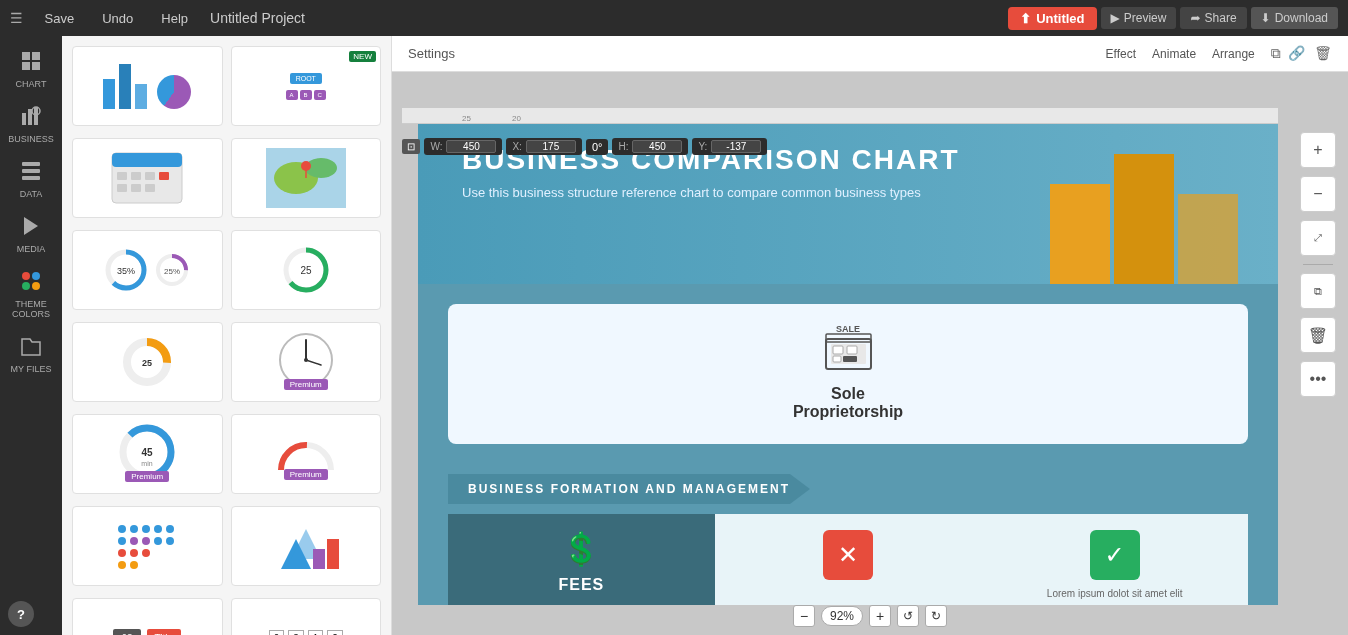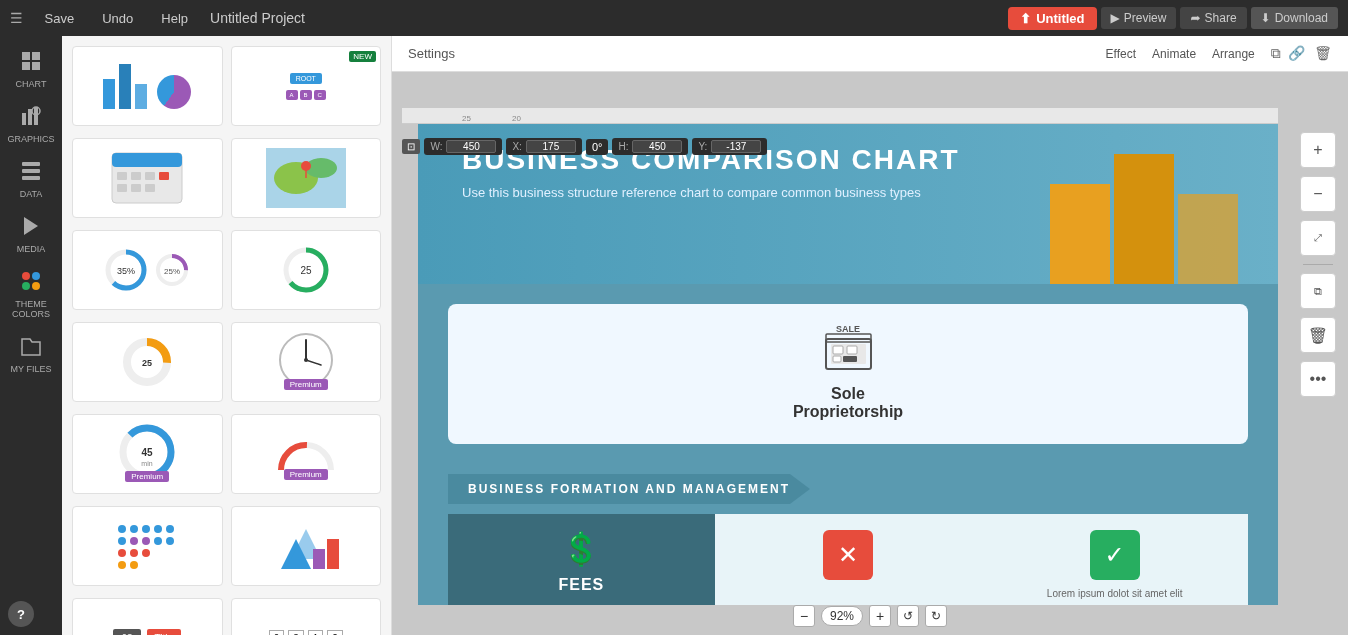--- a/index.html
+++ b/index.html
@@ -268,21 +268,21 @@
     </div>
     <div class="sidebar-item">
       <span class="icon">
         <svg width="22" height="22" viewBox="0 0 22 22">
           <rect x="2" y="8" width="4" height="12" fill="#aaa"></rect>
           <rect x="8" y="4" width="4" height="16" fill="#aaa"></rect>
           <rect x="14" y="2" width="4" height="18" fill="#aaa"></rect>
           <circle cx="16" cy="6" r="4" fill="none" stroke="#aaa" stroke-width="1.5"></circle>
         </svg>
       </span>
-      <span class="sidebar-item-label">GRAPHICS</span>
+      <span class="sidebar-item-label">BUSINESS</span>
     </div>
     <div class="sidebar-item">
       <span class="icon">
         <svg width="22" height="22" viewBox="0 0 22 22">
           <rect x="2" y="2" width="18" height="4" rx="1" fill="#aaa"></rect>
           <rect x="2" y="9" width="18" height="4" rx="1" fill="#aaa"></rect>
           <rect x="2" y="16" width="18" height="4" rx="1" fill="#aaa"></rect>
         </svg>
       </span>
       <span class="sidebar-item-label">DATA</span>

